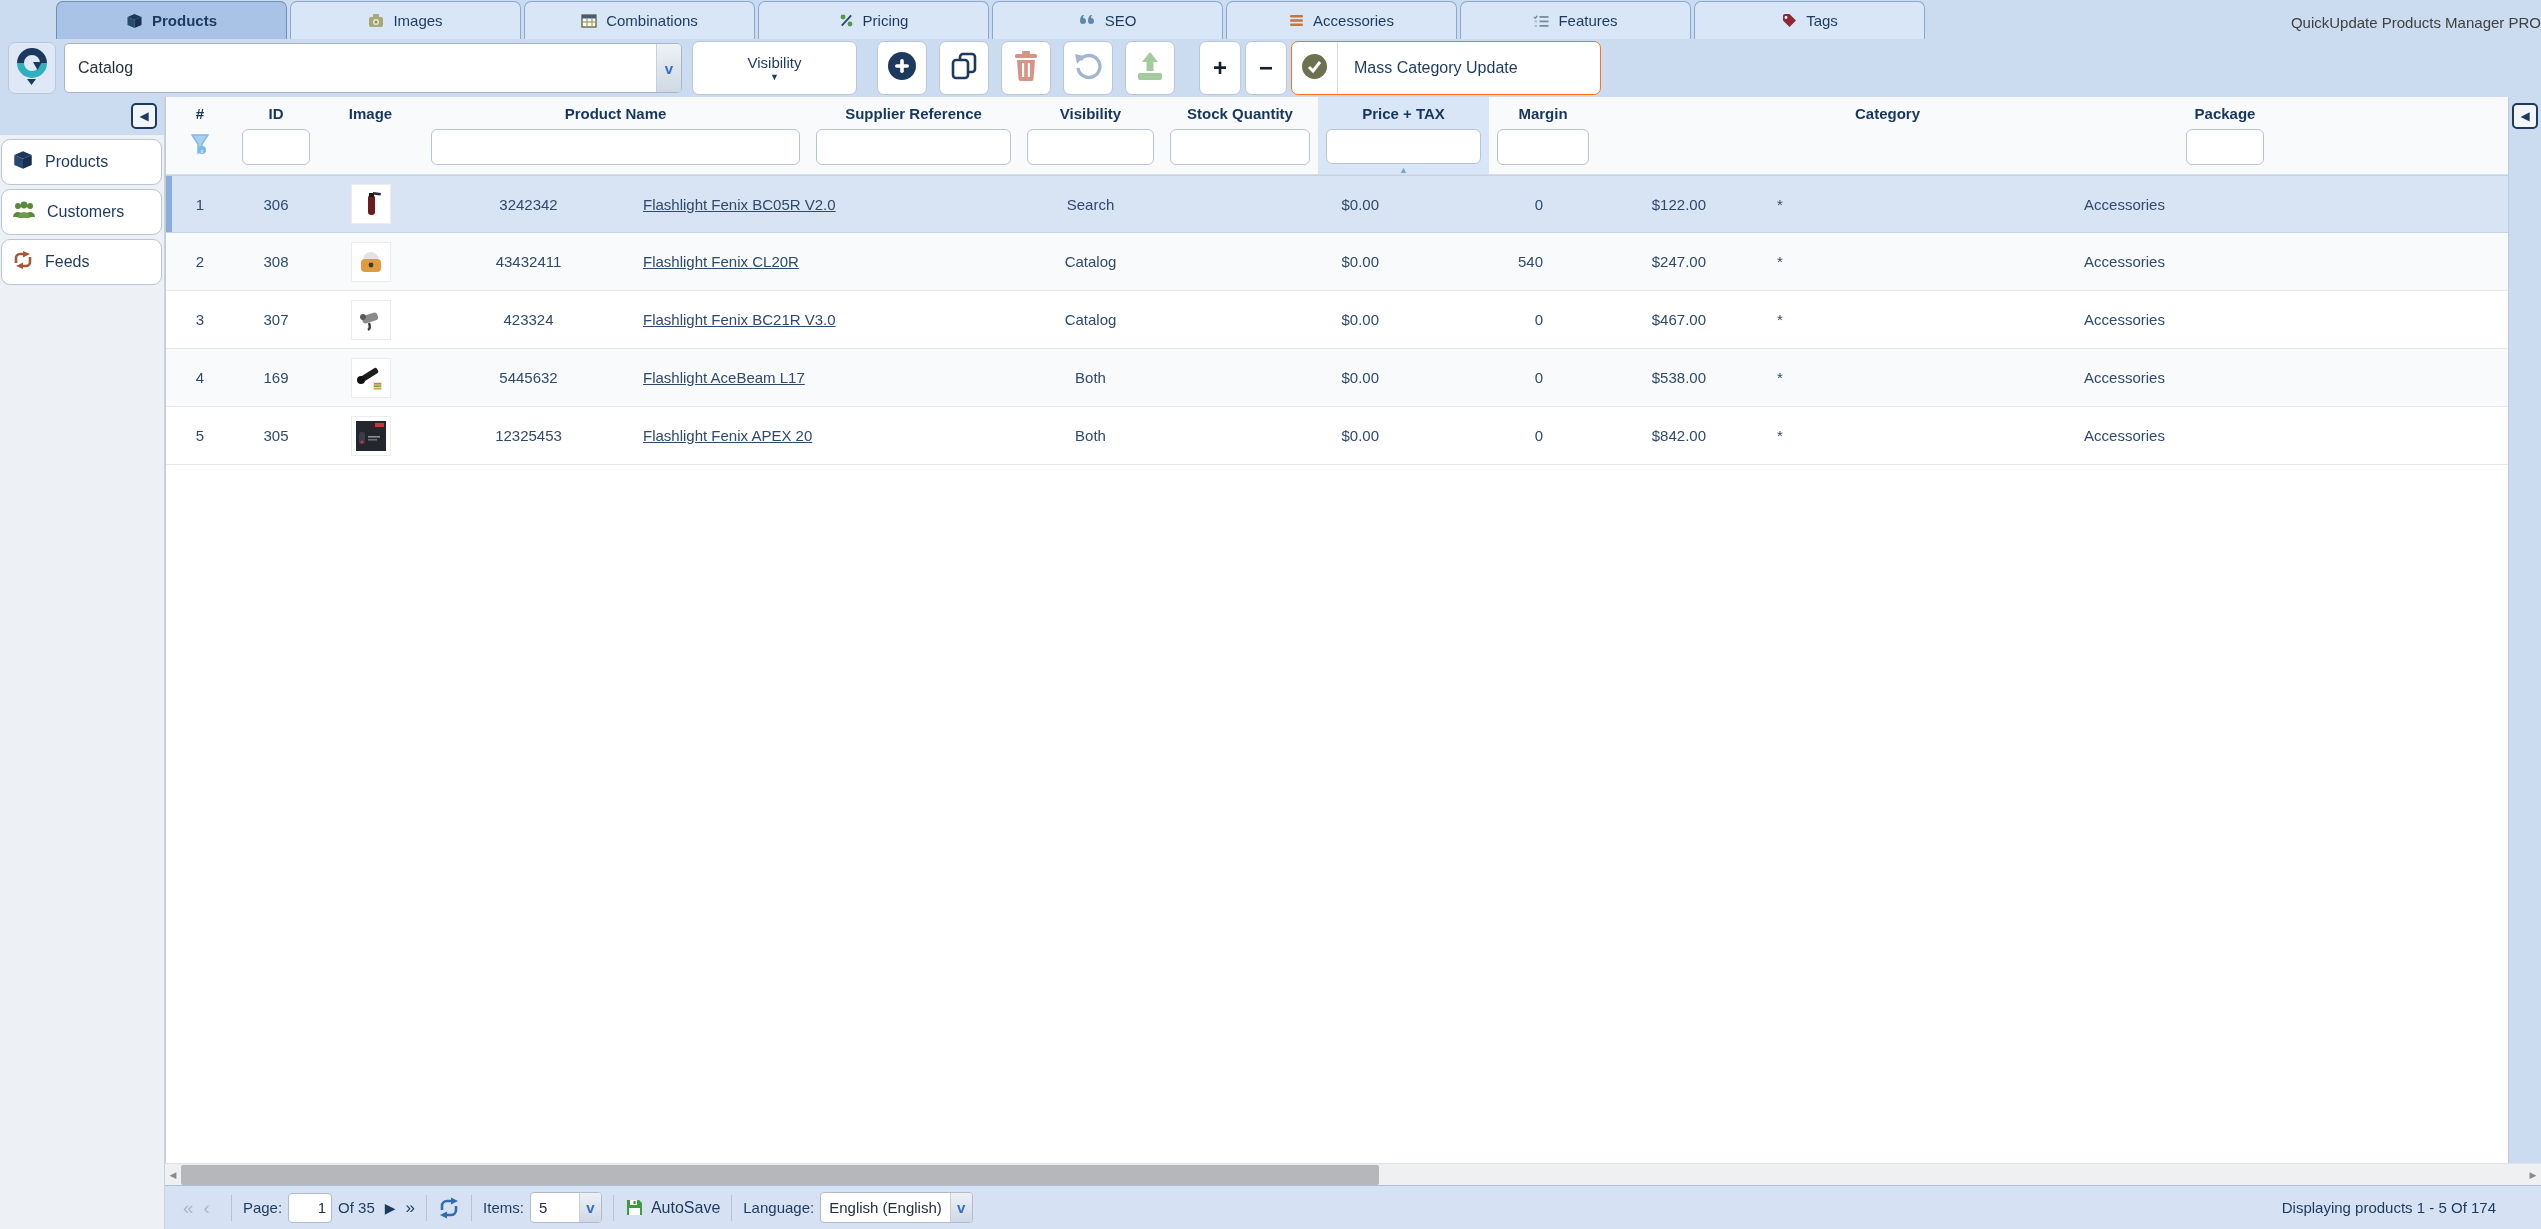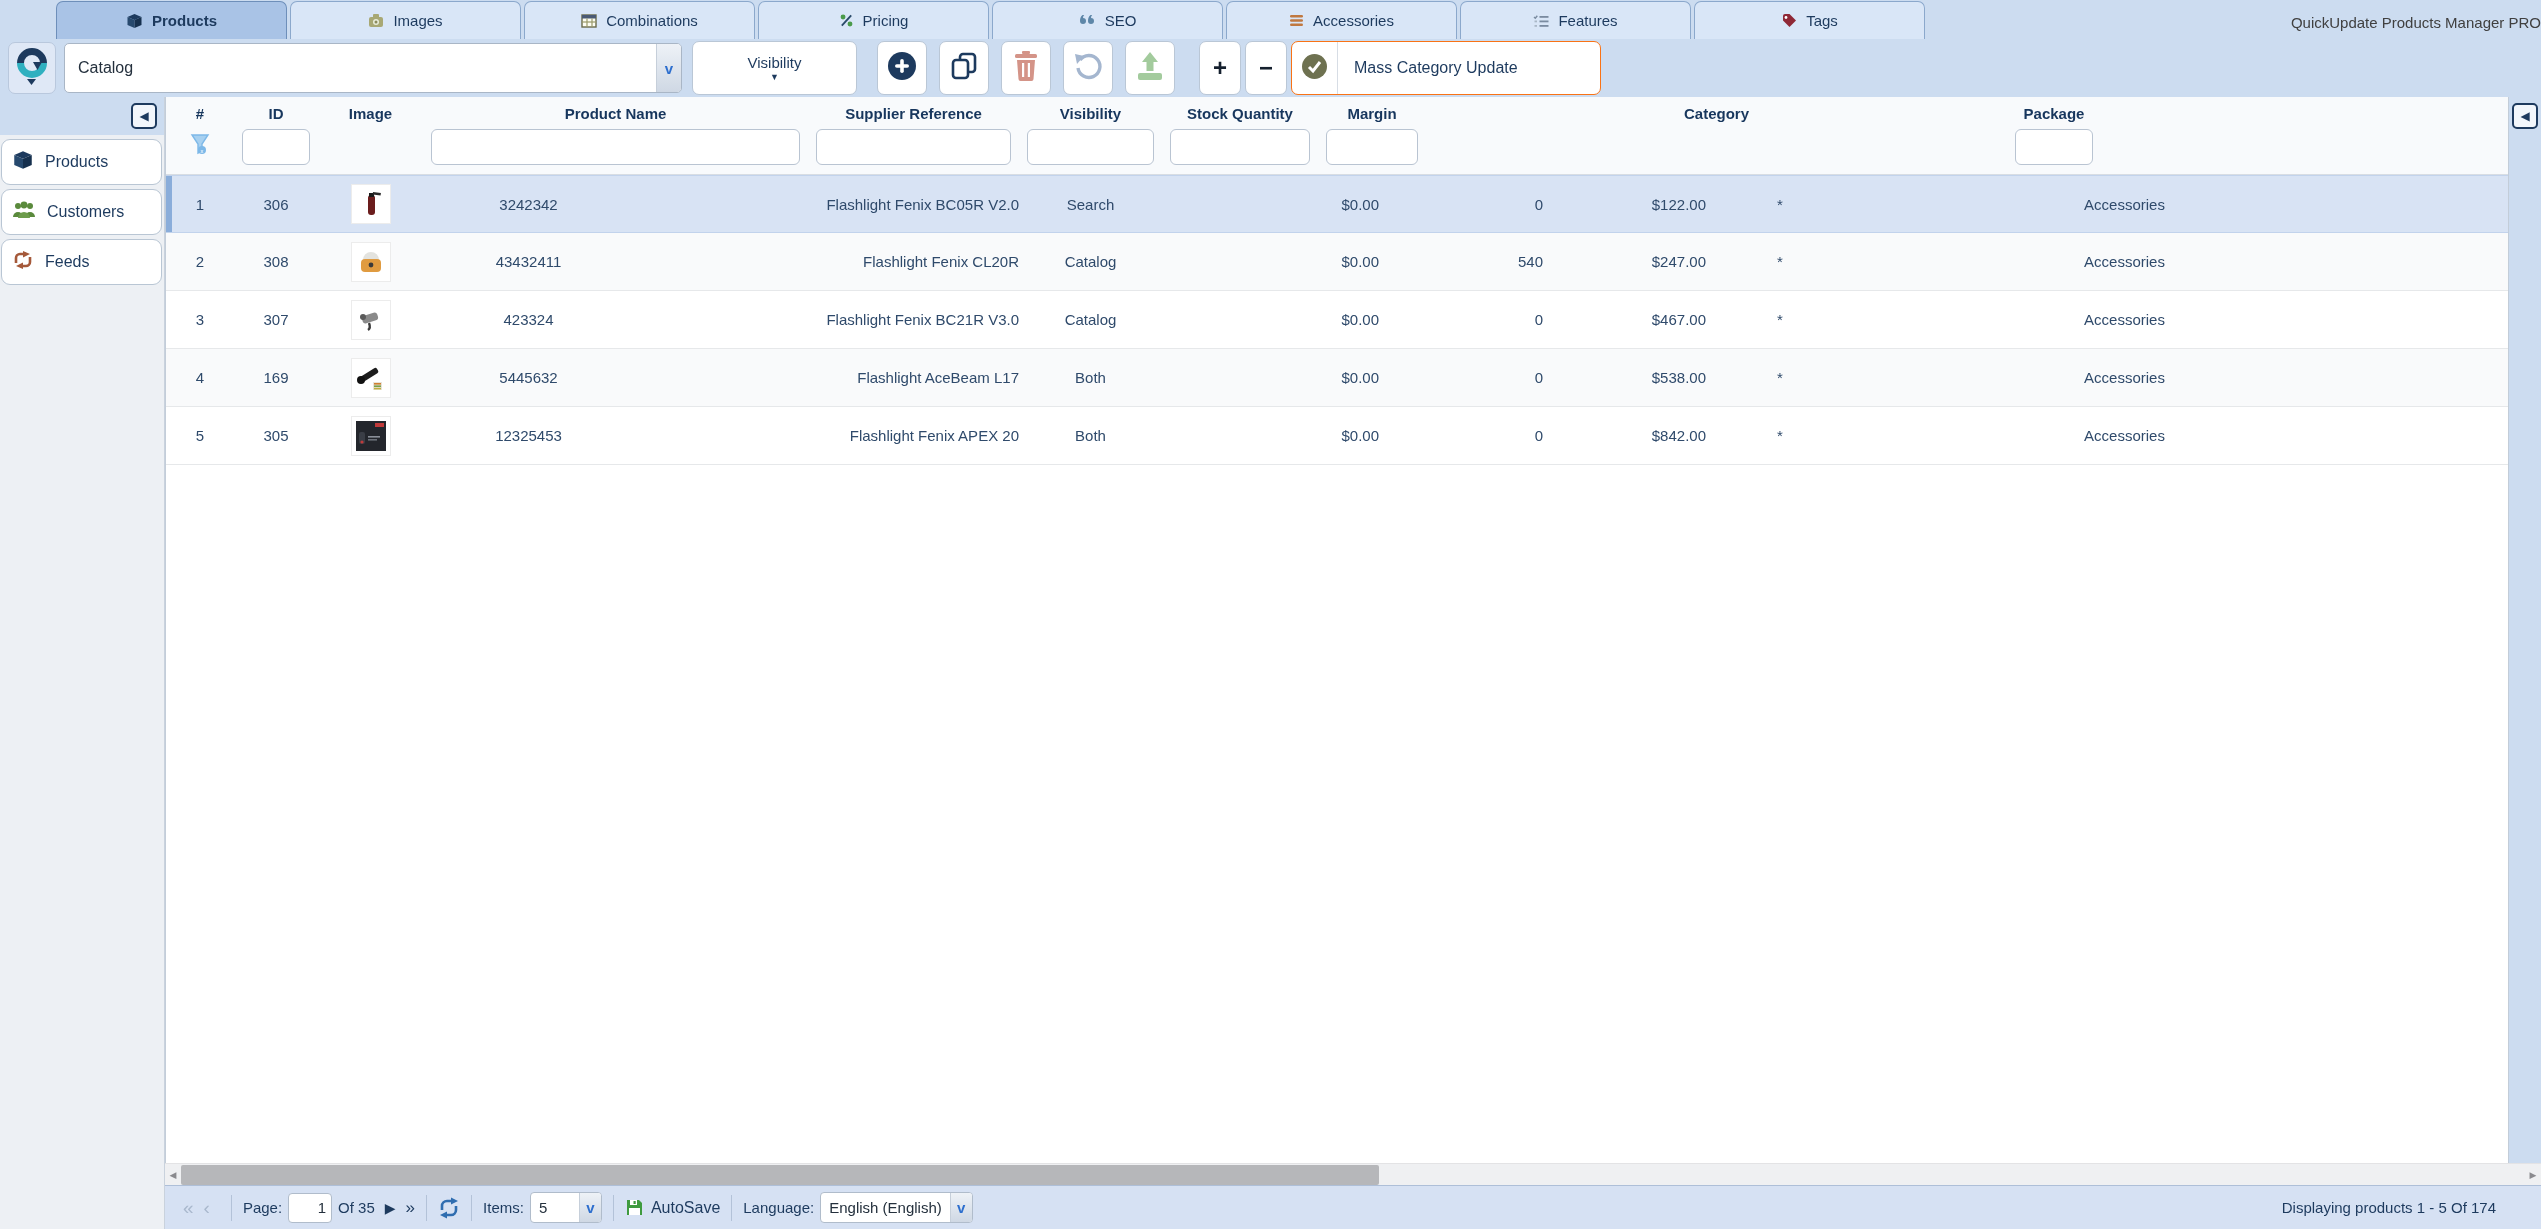--- a/index.html
+++ b/index.html
@@ -57,21 +57,21 @@
   .hcell.sorted { background:#d9e6f7; }
   .sort-asc { font-size:9px; color:#76a3d4; line-height:8px; margin-top:2px; }
   .c0{width:68px}.c1{width:84px}.c2{width:105px}.c3{width:211px}.c4{width:385px}.c5{width:143px}
   .c6{width:237px}.c7{width:156px}.c8{width:171px}.c9{width:108px}.c10{width:581px}.c11{width:94px}
 
   .row { display:flex; height:58px; align-items:center; border-bottom:1px solid #e6e8ea; background:#fff; position:relative; font-size:15px; color:#2f4a6b; }
   .row.alt { background:#f9fafb; }
   .row.selected { background:#d8e3f4; border-top:1px solid #c2d3ec; border-bottom:1px solid #c2d3ec; }
   .row.selected::before { content:""; position:absolute; left:0; top:0; bottom:0; width:6px; background:#8aadda; }
   .cell { flex-shrink:0; text-align:center; white-space:nowrap; overflow:hidden; }
-  .cell.left { text-align:right; padding-left:9px; }
+  .cell.left { text-align:left; padding-left:9px;text-decoration:underline; }
   .cell.right { text-align:right; padding-right:20px; }
   .cell.right-sm { text-align:right; padding-right:12px; }
   .thumb { width:40px; height:40px; background:#fff; border:1px solid #ececec; margin:0 auto; display:flex; align-items:center; justify-content:center; }
 
   .hscroll { position:absolute; left:165px; top:1163px; width:2376px; height:22px; background:#eff0f2; border-top:1px solid #e3e3e5; }
   .hs-arrow { position:absolute; top:0; width:16px; height:22px; display:flex; align-items:center; justify-content:center; color:#8a8a8e; font-size:9px; }
   .hs-arrow.l { left:0; } .hs-arrow.r { right:0; }
   .hs-thumb { position:absolute; left:16px; top:1px; width:1198px; height:20px; background:#b6b7ba; border-radius:2px; }
 
   .right-strip { position:absolute; left:2508px; top:97px; width:33px; height:1066px; background:#ccdcf0; border-left:1px solid #c3cdd9;
@@ -342,20 +342,25 @@
         <span class="htitle">Supplier Reference</span>
         <input class="hfilter" style="">
       </div>
       <div class="hcell c5">
         <span class="htitle">Visibility</span>
         <input class="hfilter" style="">
       </div>
       <div class="hcell c7">
         <span class="htitle">Stock Quantity</span>
         <input class="hfilter" style="">
+      </div>
+      <div class="hcell c8 sorted">
+        <span class="htitle">Price + TAX</span>
+        <input class="hfilter" style="">
+        <span class="sort-asc">▲</span>
       </div>
       <div class="hcell c9">
         <span class="htitle">Margin</span>
         <input class="hfilter" style="">
       </div>
       <div class="hcell c10">
         <span class="htitle">Category</span>
       </div>
       <div class="hcell c11">
         <span class="htitle">Package</span>

